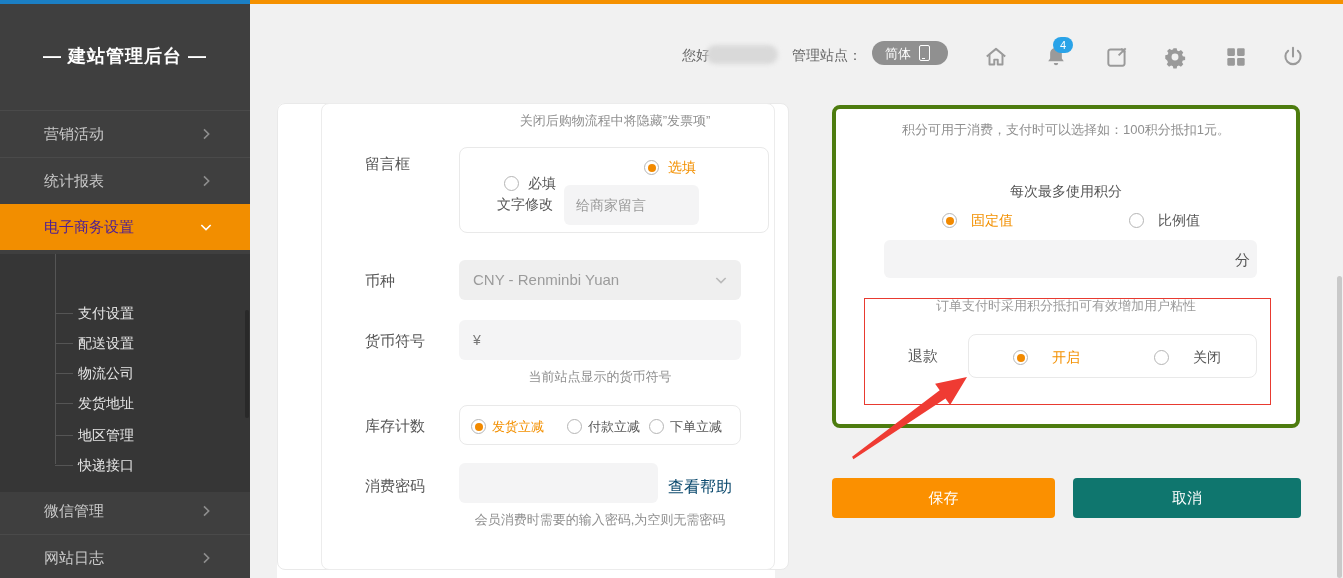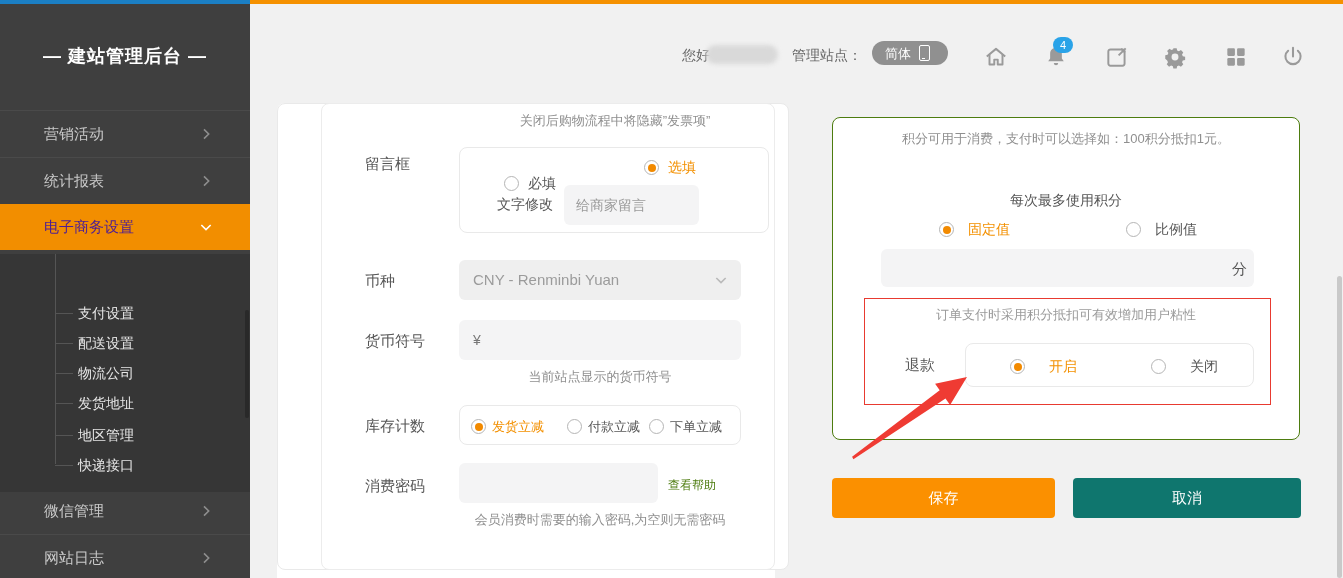--- a/index.html
+++ b/index.html
@@ -41,21 +41,21 @@
   .tb-icon{top:44px;width:26px;height:26px;cursor:pointer;}
   .badge{left:1053px;top:37px;min-width:16px;height:16px;background:#2aa3e8;border-radius:8px;
          color:#fff;font-size:11px;text-align:center;line-height:16px;padding:0 2px;}
 
   
   .panel-back{left:277px;top:103px;width:498px;height:475px;background:#fff;border-radius:8px 8px 0 0;}
   .panel-mid{left:277px;top:103px;width:512px;height:467px;background:#fff;border:1px solid #e9e9e9;
              border-radius:8px;box-sizing:border-box;}
   .panel-mid-inner{left:321px;top:103px;width:454px;height:467px;border:1px solid #ececec;
              border-radius:8px;box-sizing:border-box;}
-  .panel-right{left:832px;top:117px;width:468px;height:323px;background:#fff;border:1px solid #4d7c0f;
+  .panel-right{left:832px;top:105px;width:468px;height:323px;background:#fff;border:4px solid #4d7c0f;
              border-radius:8px;box-sizing:border-box;}
 
   .help{color:#8f8f8f;font-size:13px;text-align:center;}
   .flabel{color:#565656;font-size:15px;}
   .gbox{border:1px solid #e9e9e9;border-radius:8px;background:#fff;box-sizing:border-box;}
   .input{background:#f4f4f5;border-radius:6px;font-size:14px;color:#9a9a9a;box-sizing:border-box;}
   .select{background:#efefef;border-radius:6px;font-size:15px;color:#9b9b9b;box-sizing:border-box;cursor:pointer;}
   .radio{display:inline-block;width:15px;height:15px;border:1px solid #b5b5b5;border-radius:50%;
          background:#fff;position:relative;vertical-align:-3px;cursor:pointer;box-sizing:border-box;}
   .radio.sel::after{content:"";position:absolute;left:2.5px;top:2.5px;width:8px;height:8px;
@@ -215,21 +215,21 @@
 
   <div class="abs flabel" style="left:365px;top:417px;">库存计数</div>
   <div class="abs gbox" style="left:459px;top:405px;width:282px;height:40px;">
     <span style="position:absolute;left:11px;top:11px;white-space:nowrap;"><span class="radio sel"></span><span class="rlbl on" style="margin-left:6px;font-size:13px;">发货立减</span></span>
     <span style="position:absolute;left:107px;top:11px;white-space:nowrap;"><span class="radio"></span><span class="rlbl" style="margin-left:6px;font-size:13px;">付款立减</span></span>
     <span style="position:absolute;left:189px;top:11px;white-space:nowrap;"><span class="radio"></span><span class="rlbl" style="margin-left:6px;font-size:13px;">下单立减</span></span>
   </div>
 
   <div class="abs flabel" style="left:365px;top:477px;">消费密码</div>
   <div class="abs input" style="left:459px;top:463px;width:199px;height:40px;"></div>
-  <div class="abs" style="left:668px;top:477px;font-size:12px;color:#4d7c0f;cursor:pointer;">查看帮助</div>
+  <div class="abs" style="left:668px;top:477px;font-size:16px;color:#0c4a6e;cursor:pointer;">查看帮助</div>
   <div class="abs help" style="left:420px;top:511px;width:360px;">会员消费时需要的输入密码,为空则无需密码</div>
 
   <div class="abs panel-right">
     <div class="help" style="position:absolute;left:0;top:12px;width:100%;">积分可用于消费，支付时可以选择如：100积分抵扣1元。</div>
     <div style="position:absolute;left:0;top:74px;width:100%;text-align:center;font-size:14px;color:#555;">每次最多使用积分</div>
 
     <span style="position:absolute;left:106px;top:102px;"><span class="radio sel"></span><span class="rlbl on" style="margin-left:14px;">固定值</span></span>
     <span style="position:absolute;left:293px;top:102px;"><span class="radio"></span><span class="rlbl" style="margin-left:14px;">比例值</span></span>
 
     <div class="input" style="position:absolute;left:48px;top:131px;width:373px;height:38px;line-height:38px;padding-left:14px;"></div>

